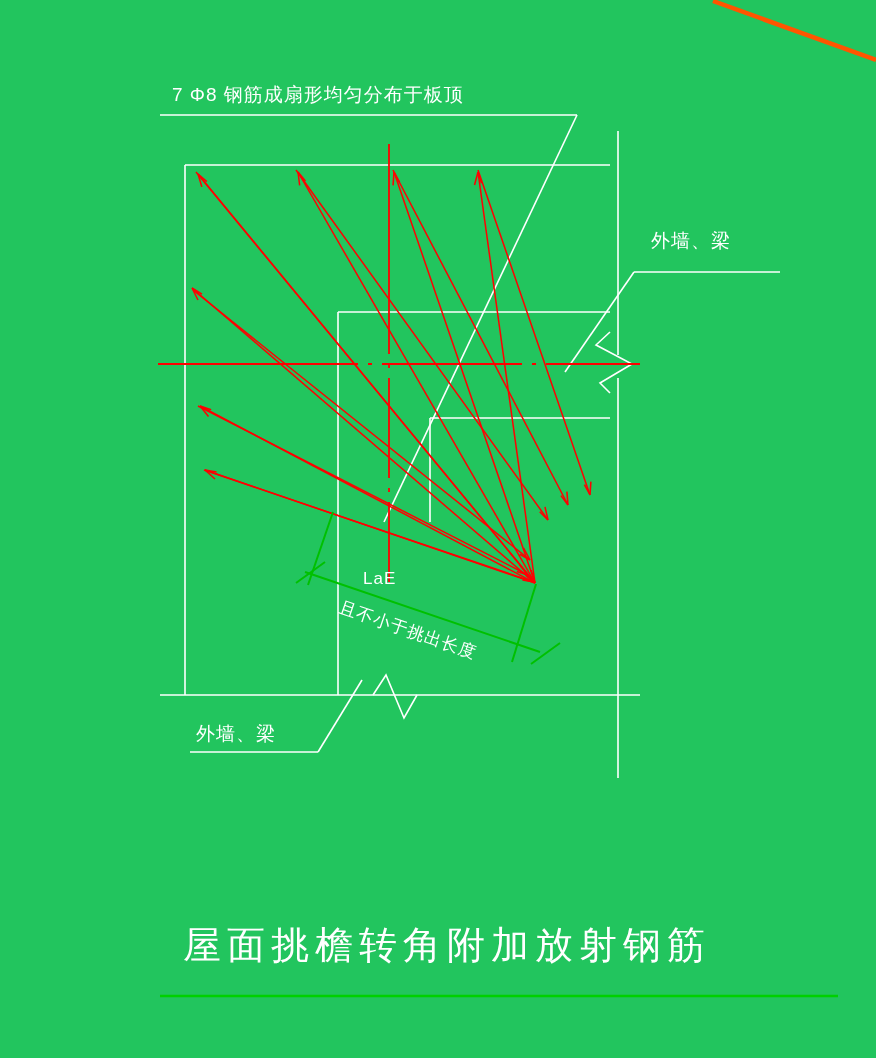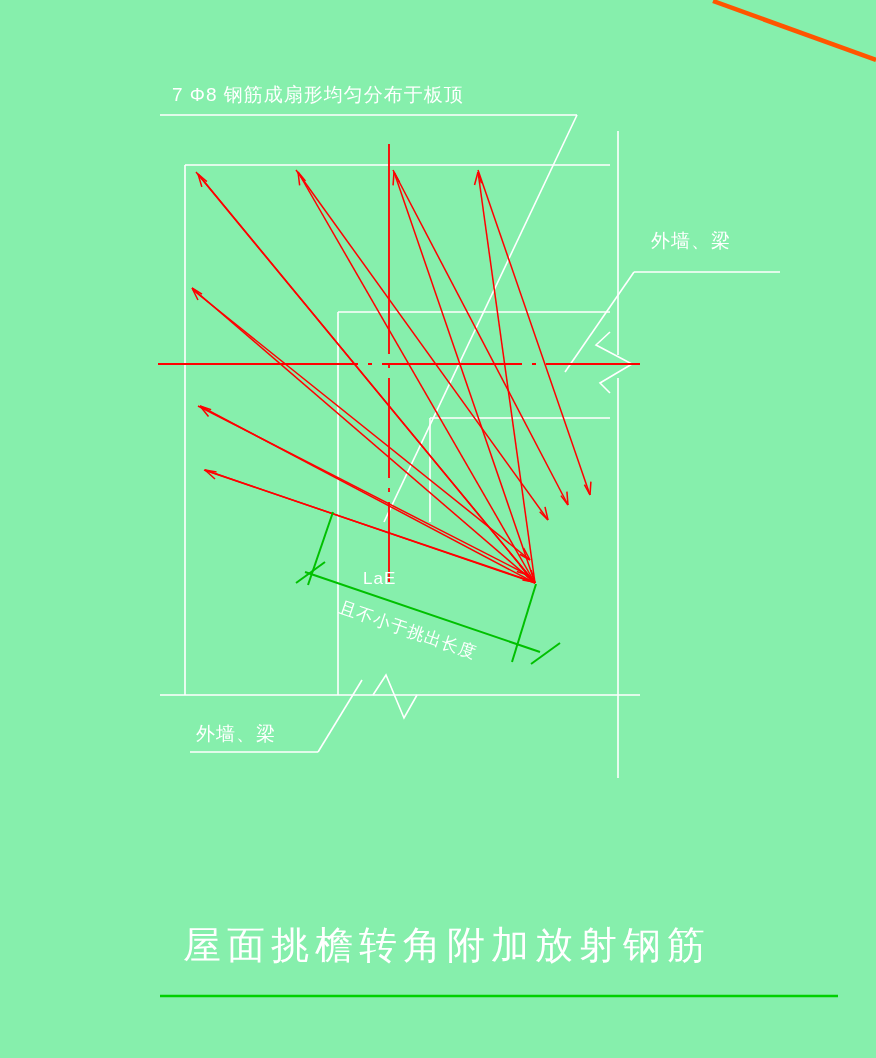--- a/index.html
+++ b/index.html
@@ -10,21 +10,21 @@
   body {
     width: 876px;
     height: 1058px;
     overflow: hidden;
     font-family: "Liberation Sans", sans-serif;
   }
   #canvas-root {
     position: relative;
     width: 876px;
     height: 1058px;
-    background: #86efac;
+    background: #22c55e;
   }
   svg#drawing {
     position: absolute;
     left: 0;
     top: 0;
     width: 876px;
     height: 1058px;
     display: block;
   }
   .cad-text {

